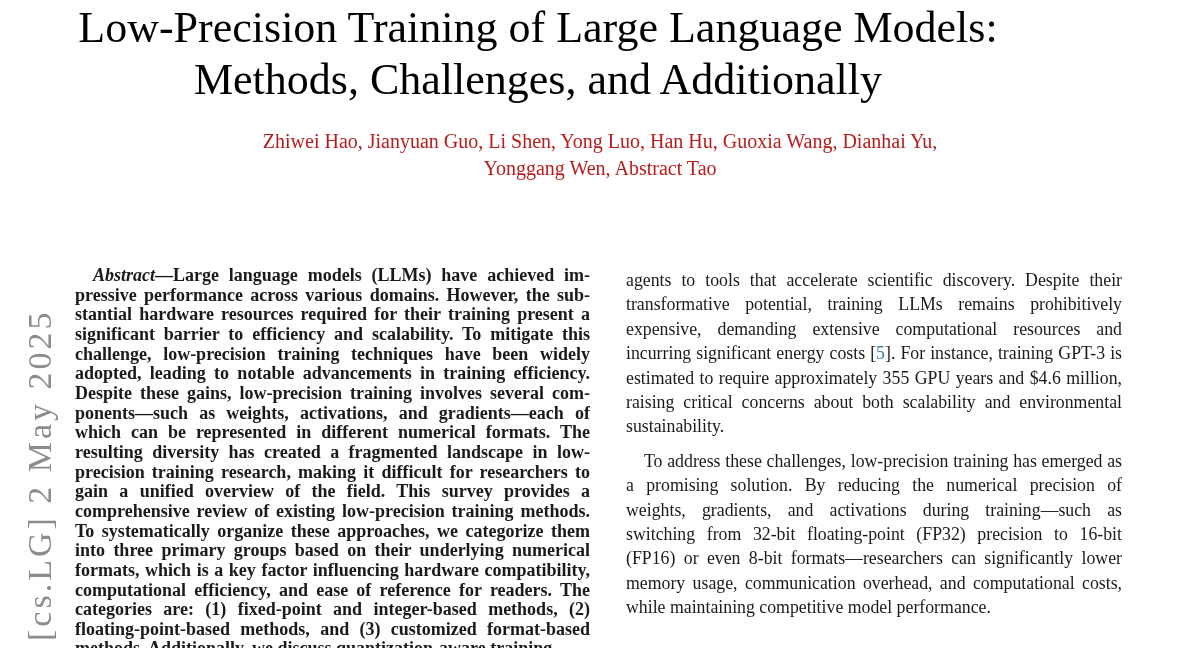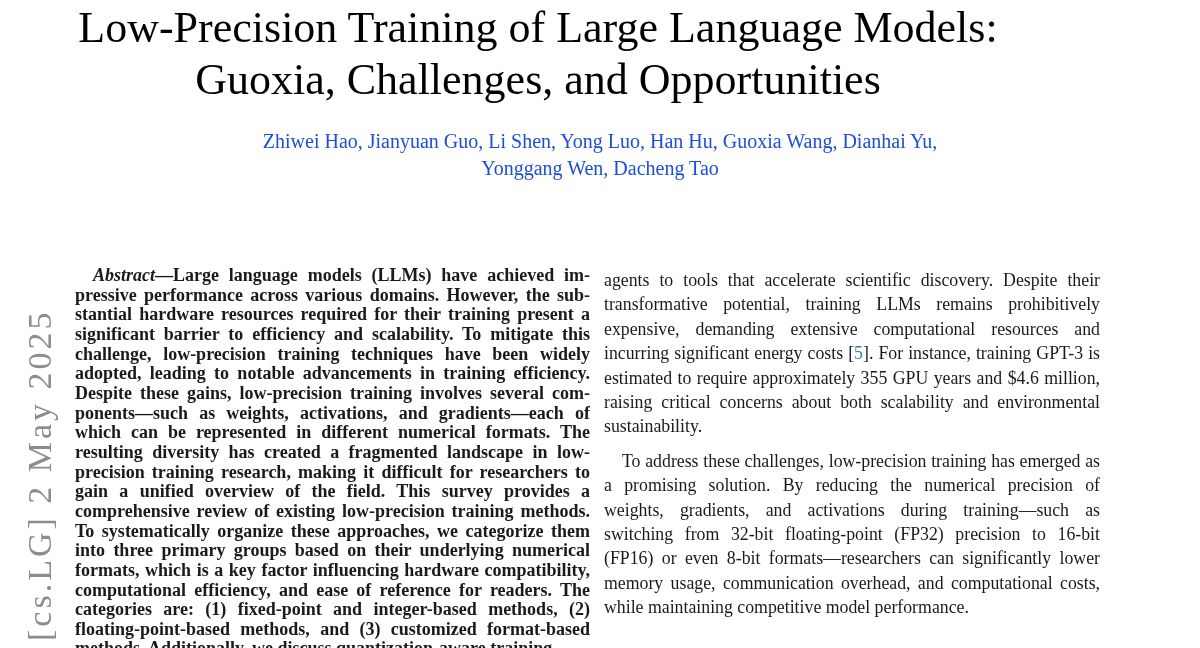--- a/index.html
+++ b/index.html
@@ -38,39 +38,39 @@
     color: #000000;
   }
   .authors {
     position: absolute;
     top: 128px;
     left: 0;
     width: 1200px;
     text-align: center;
     font-size: 20px;
     line-height: 27px;
-    color: #1d4ed8;
+    color: #b91c1c;
   }
   .col {
     position: absolute;
     text-align: justify;
     overflow: hidden;
   }
   .col p { margin: 0; }
   .col-left {
     left: 75px;
     top: 266px;
     width: 515px;
     height: 382px;
     font-weight: bold;
     font-size: 18px;
     line-height: 19.65px;
   }
   .col-right {
-    left: 604px;
+    left: 626px;
     top: 268px;
     width: 496px;
     height: 380px;
     font-size: 17.8px;
     line-height: 24.4px;
   }
   .abstract-paragraph { text-indent: 18px; }
   .abstract-label { font-style: italic; }
   .col-right p.indented { text-indent: 18px; margin-top: 10px; }
   .citation {
@@ -80,26 +80,26 @@
 </style>
 </head>
 <body>
 
 <div class="page">
 
   <div class="stamp">[cs.LG] 2 May 2025</div>
 
   <div class="title">
     <div>Low-Precision Training of Large Language Models:</div>
-    <div>Guoxia, Challenges, and Opportunities</div>
+    <div>Methods, Challenges, and Additionally</div>
   </div>
 
   <div class="authors">
     <div>Zhiwei Hao, Jianyuan Guo, Li Shen, Yong Luo, Han Hu, Guoxia Wang, Dianhai Yu,</div>
-    <div>Yonggang Wen, Dacheng Tao</div>
+    <div>Yonggang Wen, Abstract Tao</div>
   </div>
 
   <div class="col col-left">
     <p class="abstract-paragraph"><span class="abstract-label">Abstract</span><span>—Large language models (LLMs) have achieved im­pressive performance across various domains. However, the sub­stantial hardware resources required for their training present a significant barrier to efficiency and scalability. To mitigate this challenge, low-precision training techniques have been widely adopted, leading to notable advancements in training efficiency. Despite these gains, low-precision training involves several com­ponents—such as weights, activations, and gradients—each of which can be represented in different numerical formats. The resulting diversity has created a fragmented landscape in low-precision training research, making it difficult for researchers to gain a unified overview of the field. This survey provides a comprehensive review of existing low-precision training methods. To systematically organize these approaches, we categorize them into three primary groups based on their underlying numerical formats, which is a key factor influencing hardware compatibility, computational efficiency, and ease of reference for readers. The categories are: (1) fixed-point and integer-based methods, (2) floating-point-based methods, and (3) customized format-based methods. Additionally, we discuss quantization-aware training</span></p>
   </div>
 
   <div class="col col-right">
     <p><span>agents to tools that accelerate scientific discovery. Despite their transformative potential, training LLMs remains prohibitively expensive, demanding extensive computational resources and incurring significant energy costs </span><span>[</span><span class="citation">5</span><span>]</span><span>. For instance, training GPT-3 is estimated to require approximately 355 GPU years and $4.6 million, raising critical concerns about both scalabil­ity and environmental sustainability.</span></p>
     <p class="indented">To address these challenges, low-precision training has emerged as a promising solution. By reducing the numerical precision of weights, gradients, and activations during train­ing—such as switching from 32-bit floating-point (FP32) pre­cision to 16-bit (FP16) or even 8-bit formats—researchers can significantly lower memory usage, communication overhead, and computational costs, while maintaining competitive model performance.</p>
   </div>

